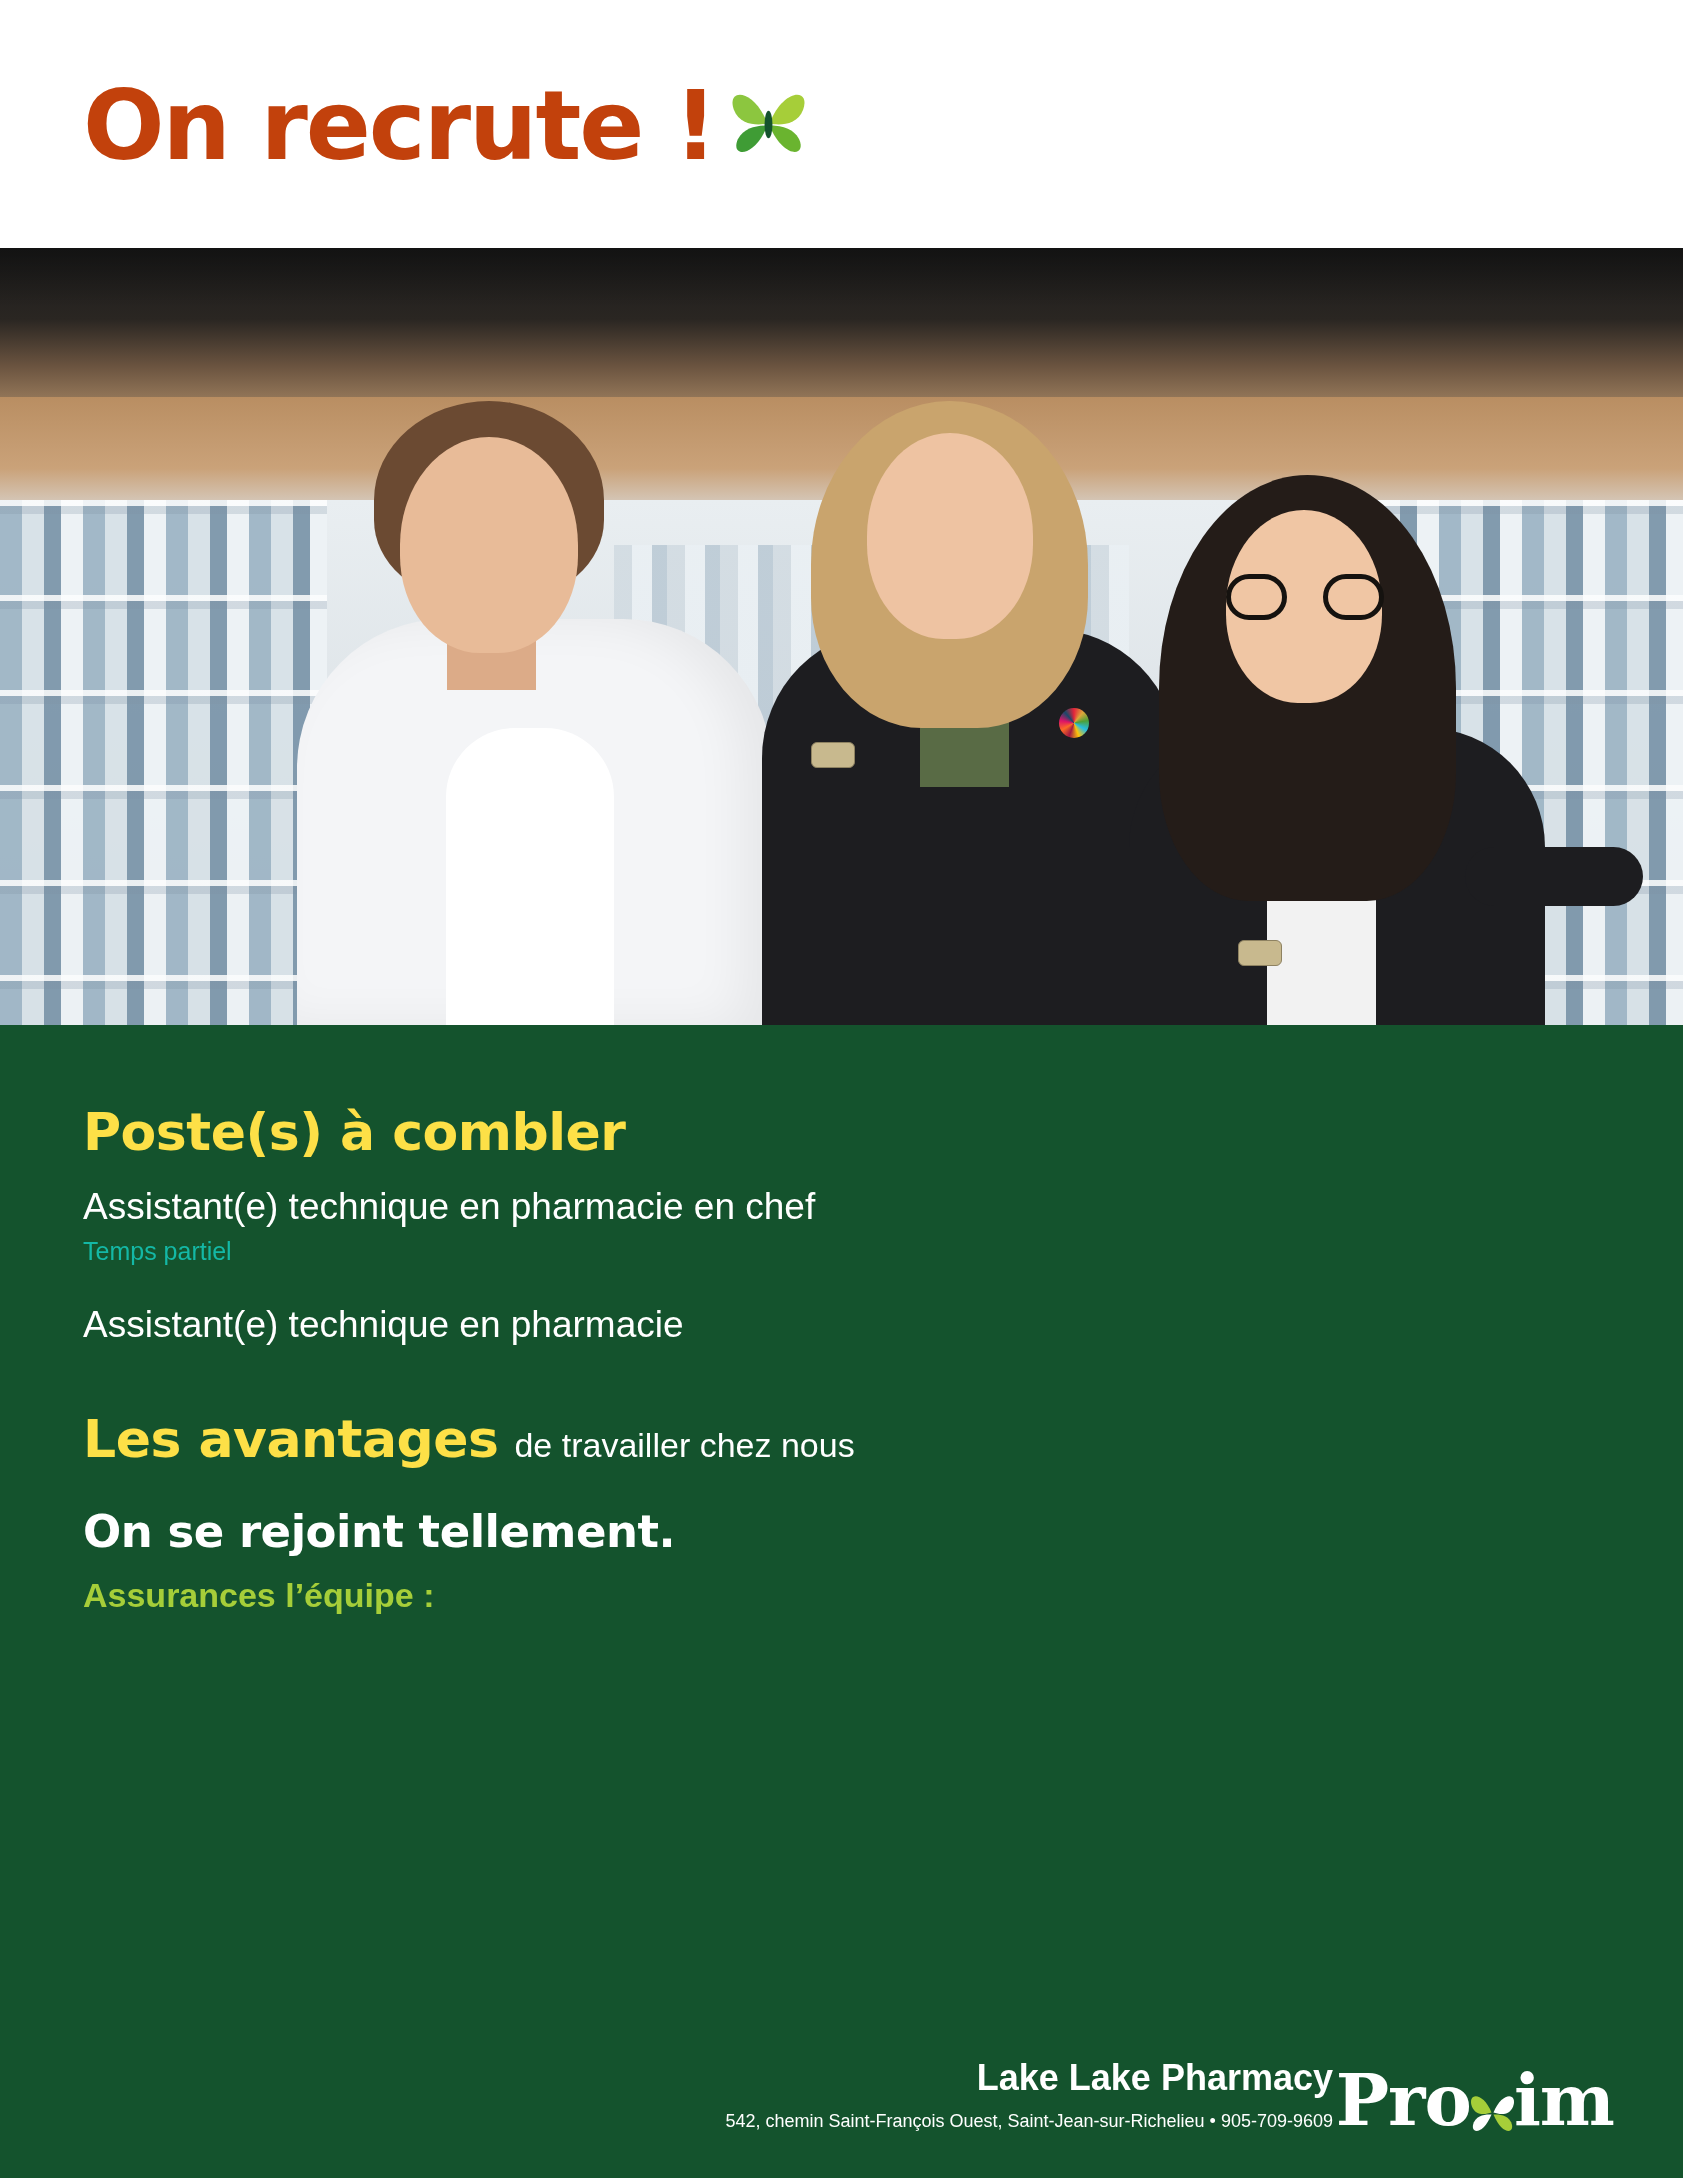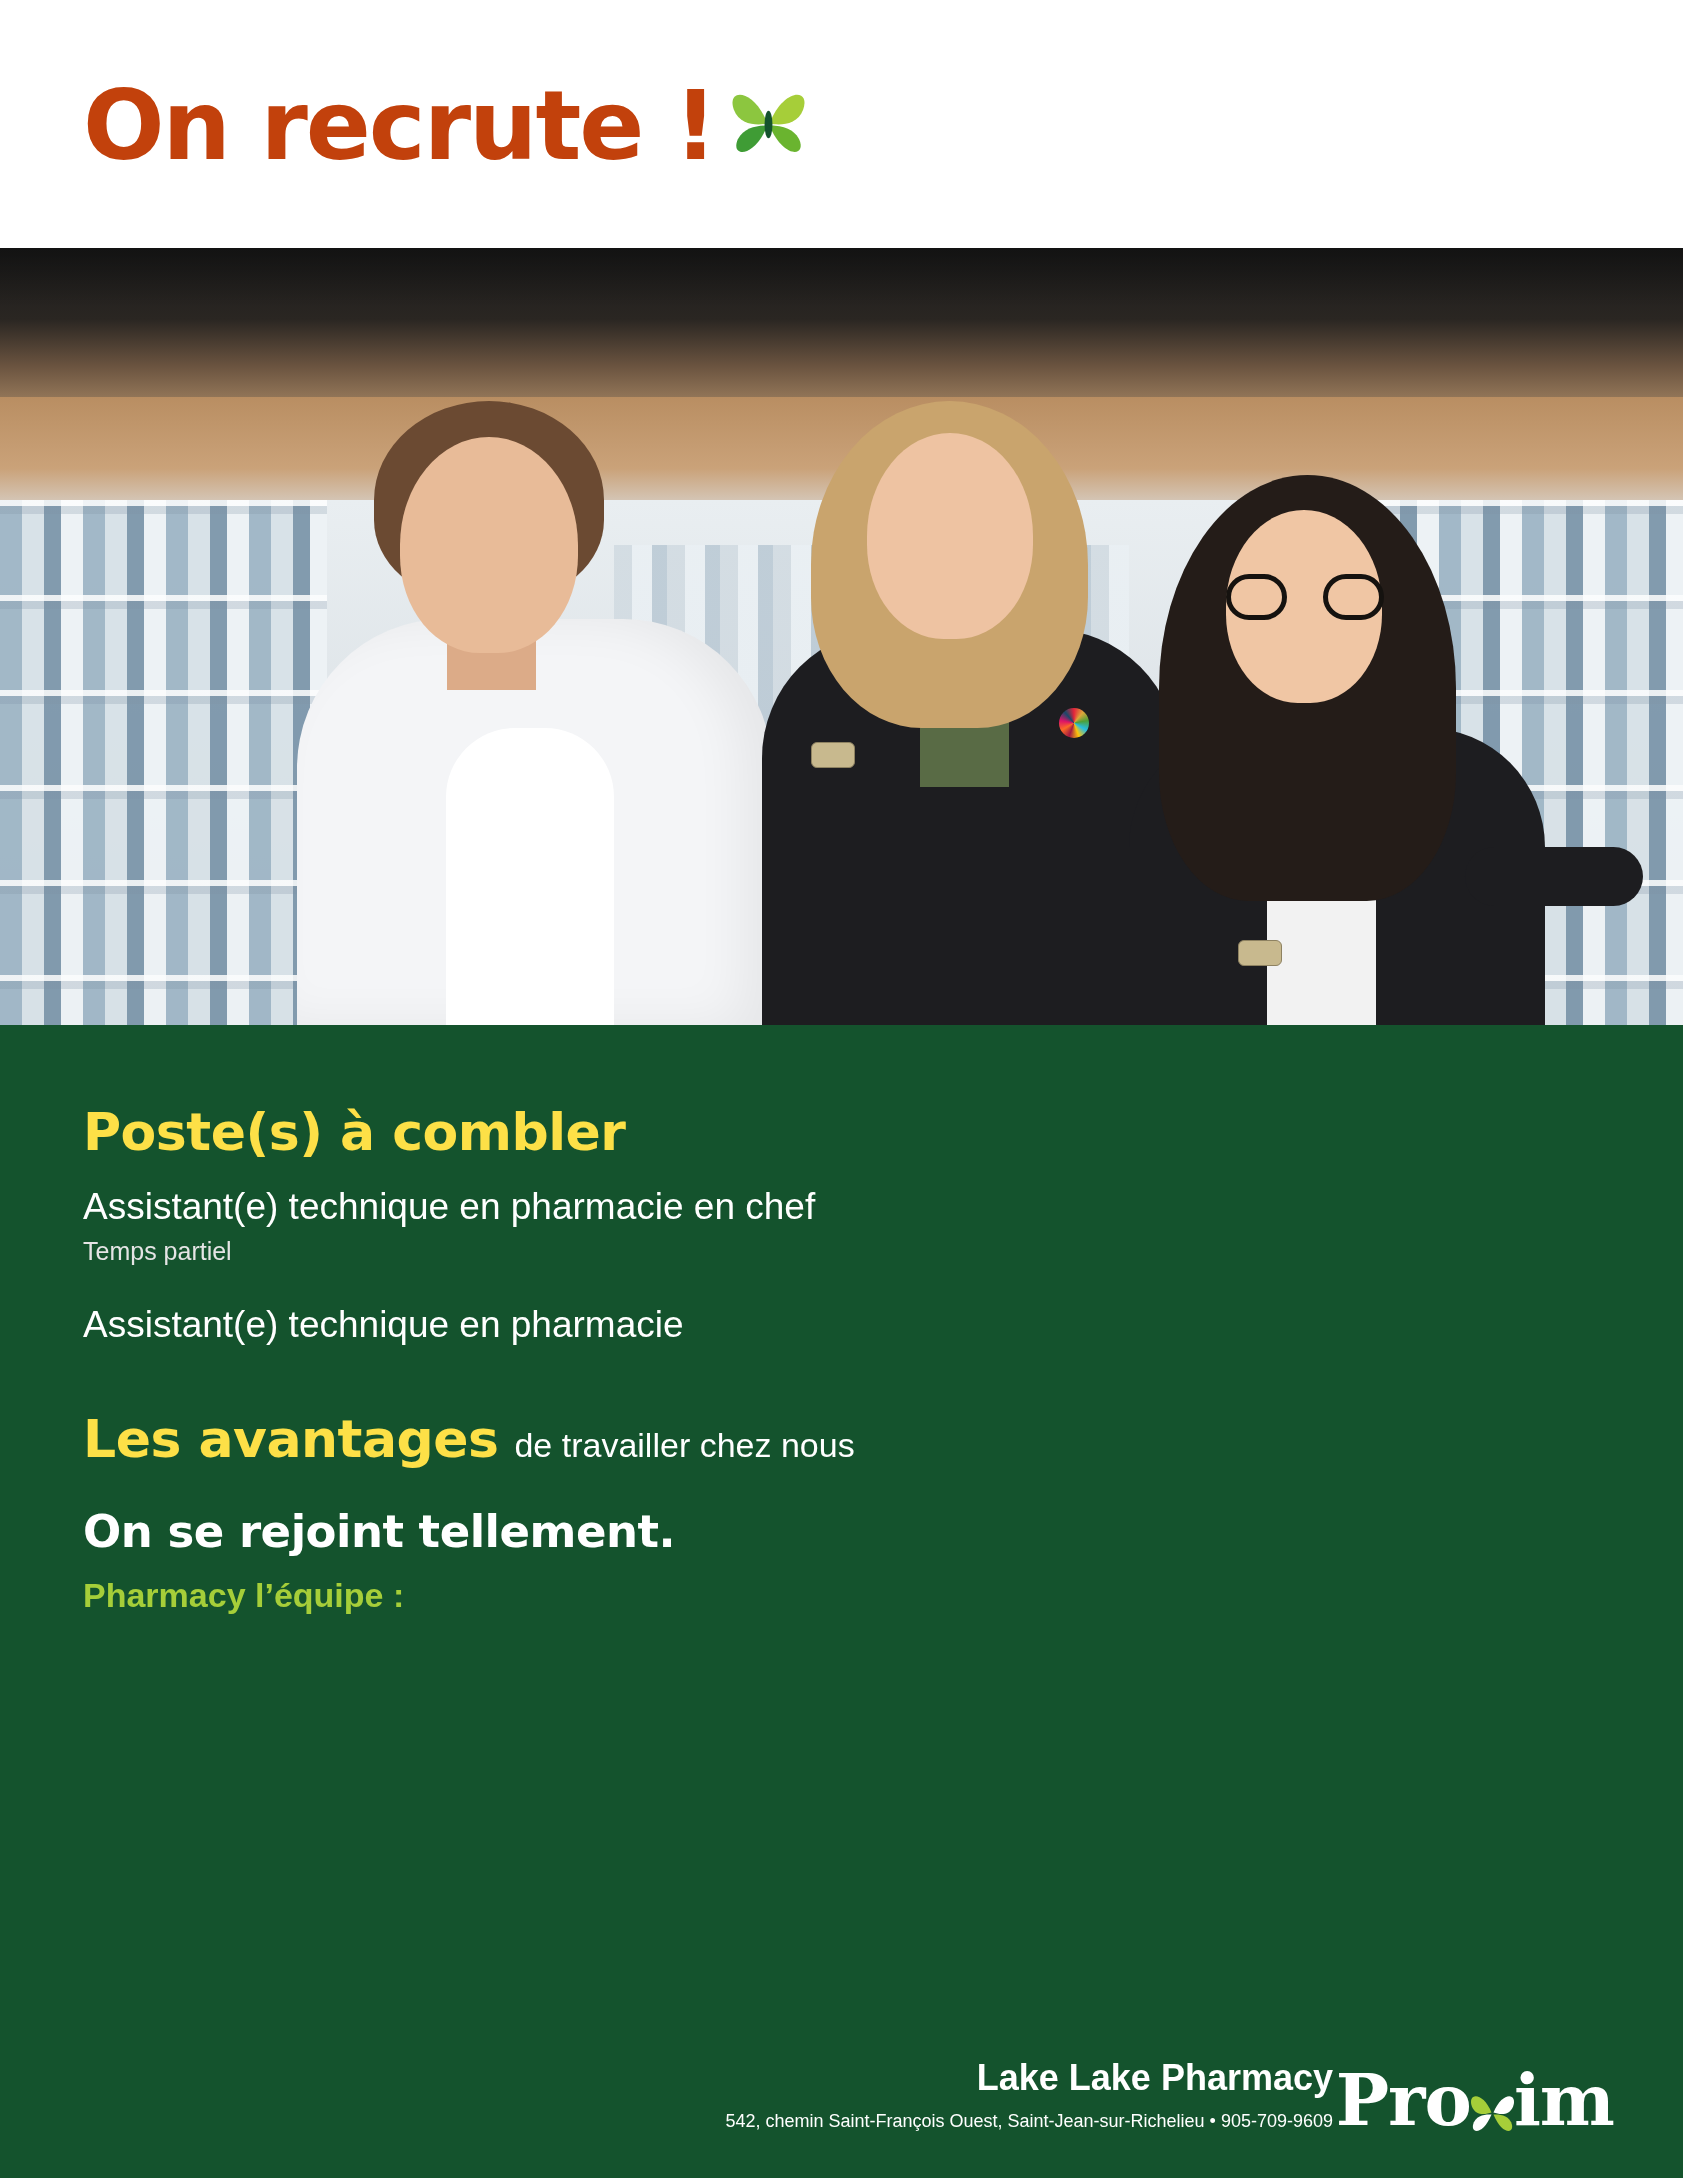--- a/index.html
+++ b/index.html
@@ -208,21 +208,21 @@
   .positions-title { margin-top: 77px; }
 
   .job {
     color: #ffffff;
     font-size: 37px;
     line-height: 1.26;
     margin-top: 22px;
     font-weight: 400;
   }
   .job-sub {
-    color: #e5e5e5;
+    color: #14b8a6;
     font-size: 25px;
     margin-top: 6px;
   }
   .job-2 { margin-top: 36px; }
 
   .adv-row { margin-top: 61px; display: flex; align-items: baseline; gap: 16px; }
   .adv-tail { color: #ffffff; font-size: 34px; }
 
   .adv-list { margin-top: 20px; color: #ffffff; font-size: 32px; line-height: 1.9; }
   .adv-list li { list-style: none; }
@@ -345,21 +345,21 @@
         <div class="job-sub"></div>
       </div>
 
       <div class="adv-row">
         <span class="h-lime">Les avantages</span>
         <span class="adv-tail">de travailler chez nous</span>
       </div>
 
 
       <div class="slogan">On se rejoint tellement.</div>
-      <div class="join">Pharmacy l’équipe :</div>
+      <div class="join">Assurances l’équipe :</div>
     </div>
 
     <div class="footer">
       <div class="pharm-name">Lake Lake Pharmacy</div>
       <div class="pharm-addr">542, chemin Saint-François Ouest, Saint-Jean-sur-Richelieu • 905-709-9609</div>
     </div>
 
     <div class="proxim-logo">
       <span>Pro</span>
         <span class="x-wing">

